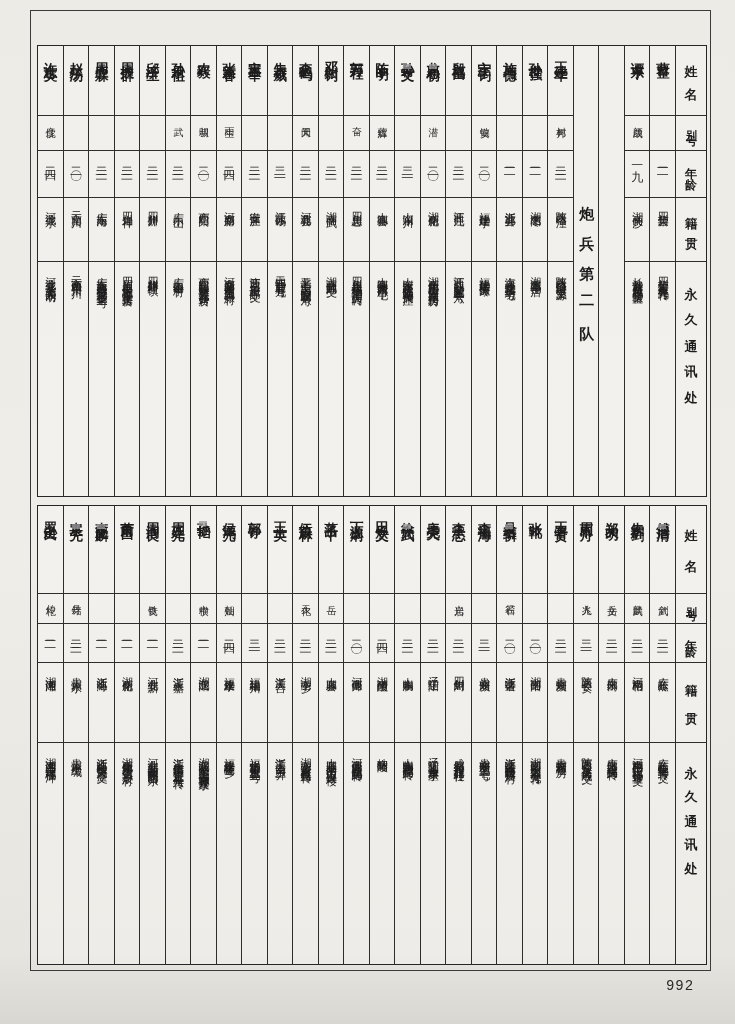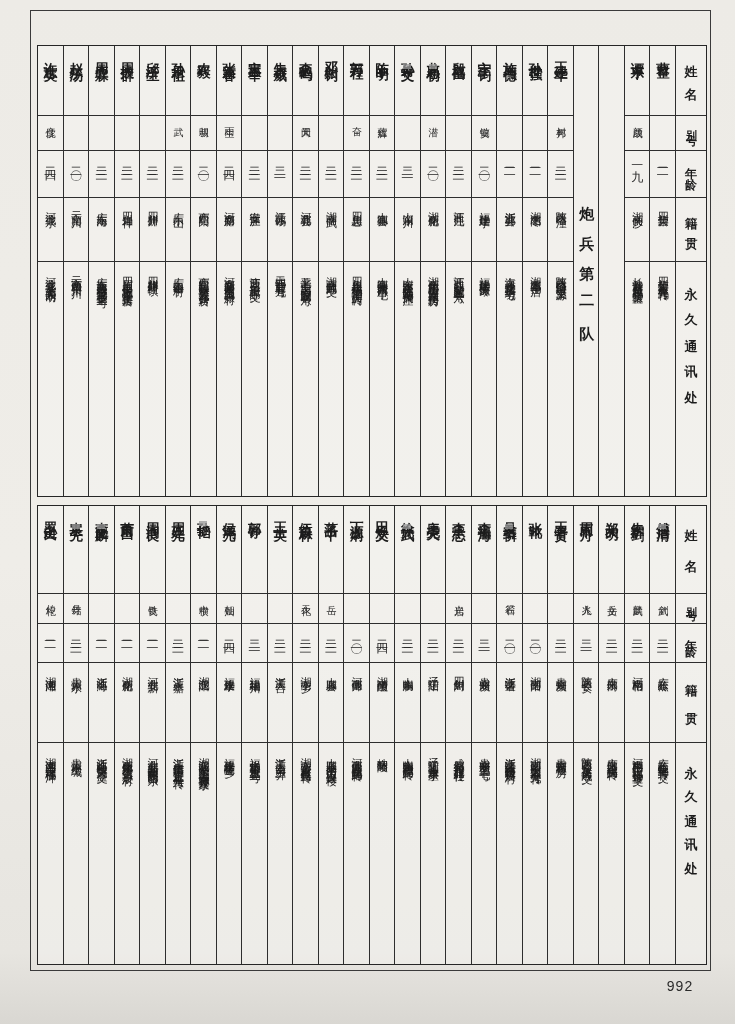--- a/index.html
+++ b/index.html
@@ -51,21 +51,21 @@
   #table2 .hdr-age{font-size:12px;letter-spacing:7px;padding-top:5px;}
   #table2 .hdr-native{font-size:12.5px;letter-spacing:28px;padding-top:11px;}
   #table2 .hdr-address{font-size:13px;letter-spacing:24px;padding-top:12px;}
   .unit-col{justify-content:flex-start;align-items:center;}
   .unit-text{font-size:15px;font-weight:700;letter-spacing:30px;padding-top:148px;}
   .notemark{display:inline-block;margin-top:3px;}
   .notemark i{display:block;width:4px;height:5px;background:#9a9a9a;margin:1px auto;opacity:.75;}
   .page-number{
     position:absolute;left:656px;top:978px;width:48px;text-align:center;
     font-size:14px;letter-spacing:1px;color:#2a2a2a;
-    font-family:Liberation Sans, sans-serif;
+    font-family:Liberation Mono, monospace;
   }
 </style>
 </head>
 <body>
 
 <div class="frame"></div>
 <div class="rtable" id="table1">
     <div class="col header-col">
       <div class="cell r-name">
         <span class="vtext hdr hdr-name">姓名</span>

